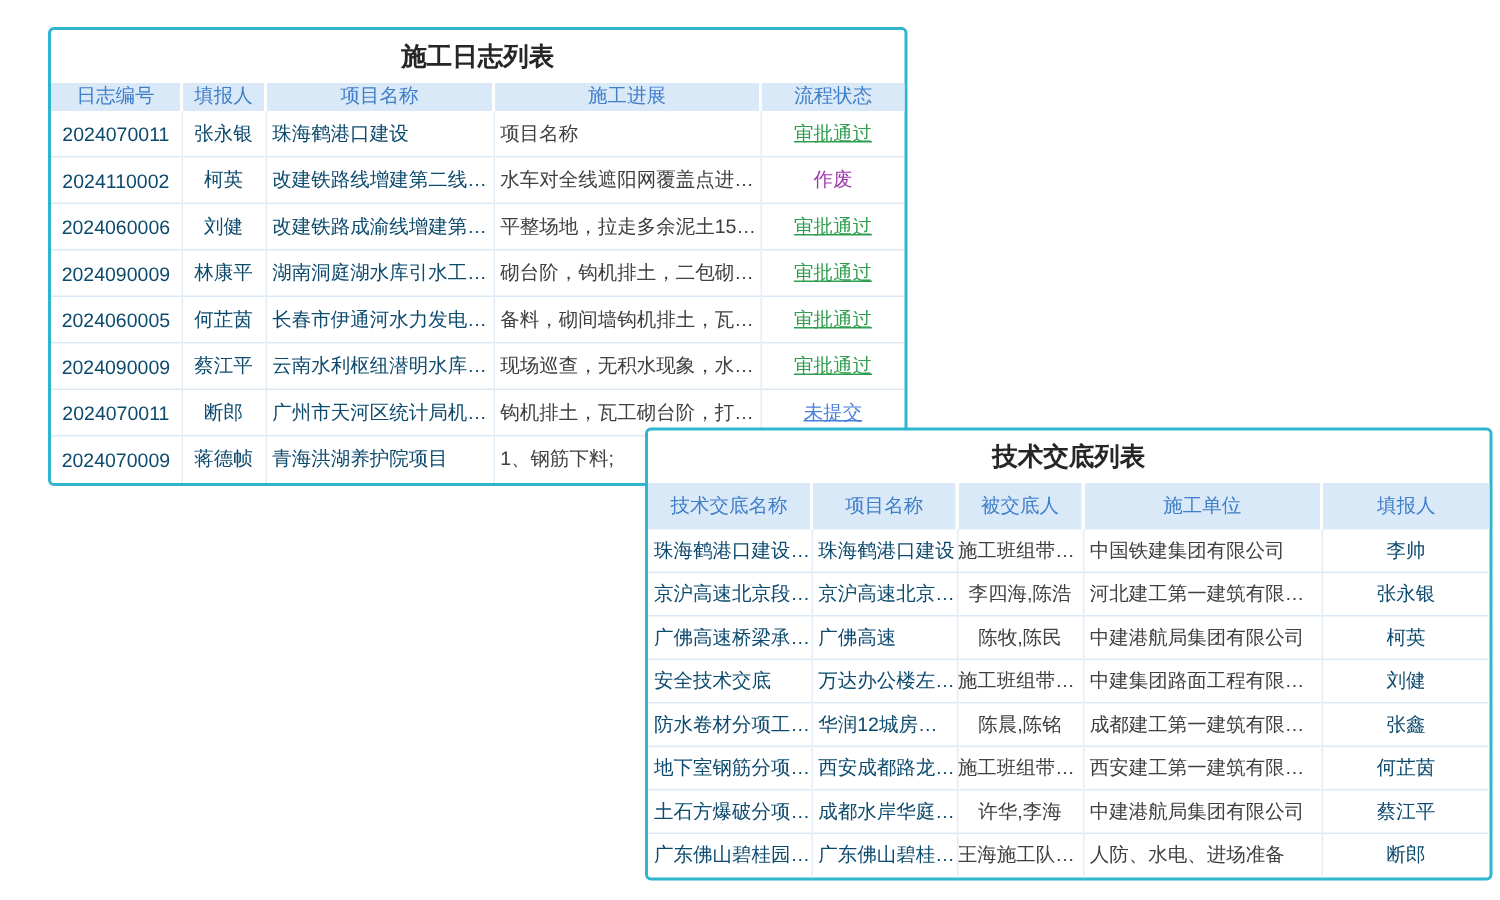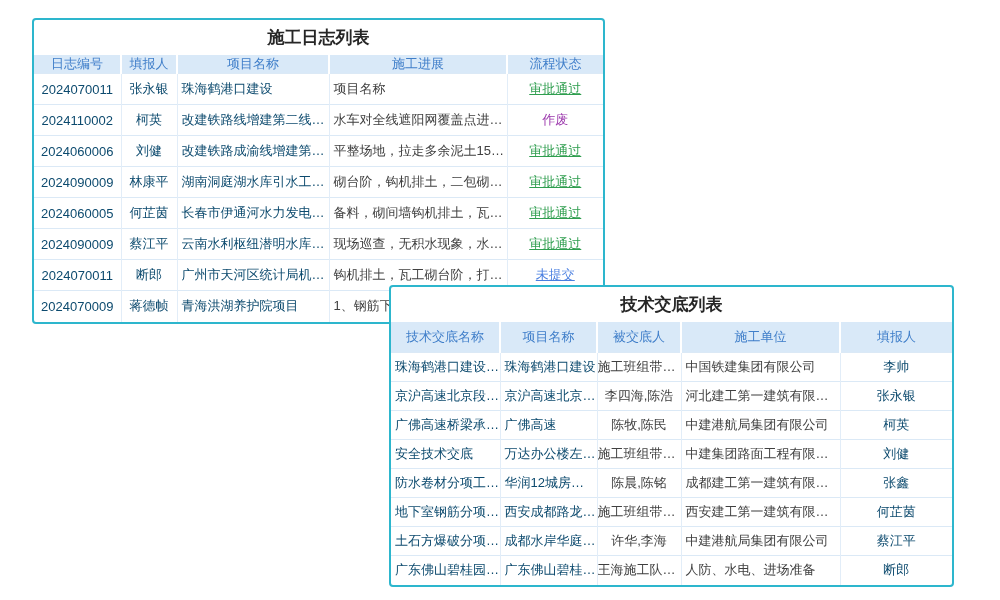--- a/index.html
+++ b/index.html
@@ -7,21 +7,21 @@
     width:1000px;height:600px;position:relative;overflow:hidden;
     background:#ffffff;
     font-family:"Liberation Sans","DejaVu Sans",sans-serif;
   }
   .panel{
     position:absolute;background:#ffffff;
     border:2px solid #2db6cd;border-radius:4px;
     box-sizing:border-box;
   }
   #panel-log{left:32px;top:18px;width:573px;z-index:1;}
-  #panel-disclosure{left:389px;top:285px;width:565px;z-index:2;}
+  #panel-disclosure{left:430px;top:285px;width:565px;z-index:2;}
   .panel-title{
     text-align:center;font-weight:bold;font-size:17px;color:#262626;
     height:35px;line-height:36px;
     white-space:nowrap;overflow:hidden;
   }
   table{width:100%;border-collapse:collapse;table-layout:fixed;font-size:13px;}
   th{
     background:#d9e9f8;color:#3f7ec9;font-weight:normal;
     height:16px;border-right:2px solid #ffffff;
     white-space:nowrap;overflow:hidden;text-align:center;padding:0;

